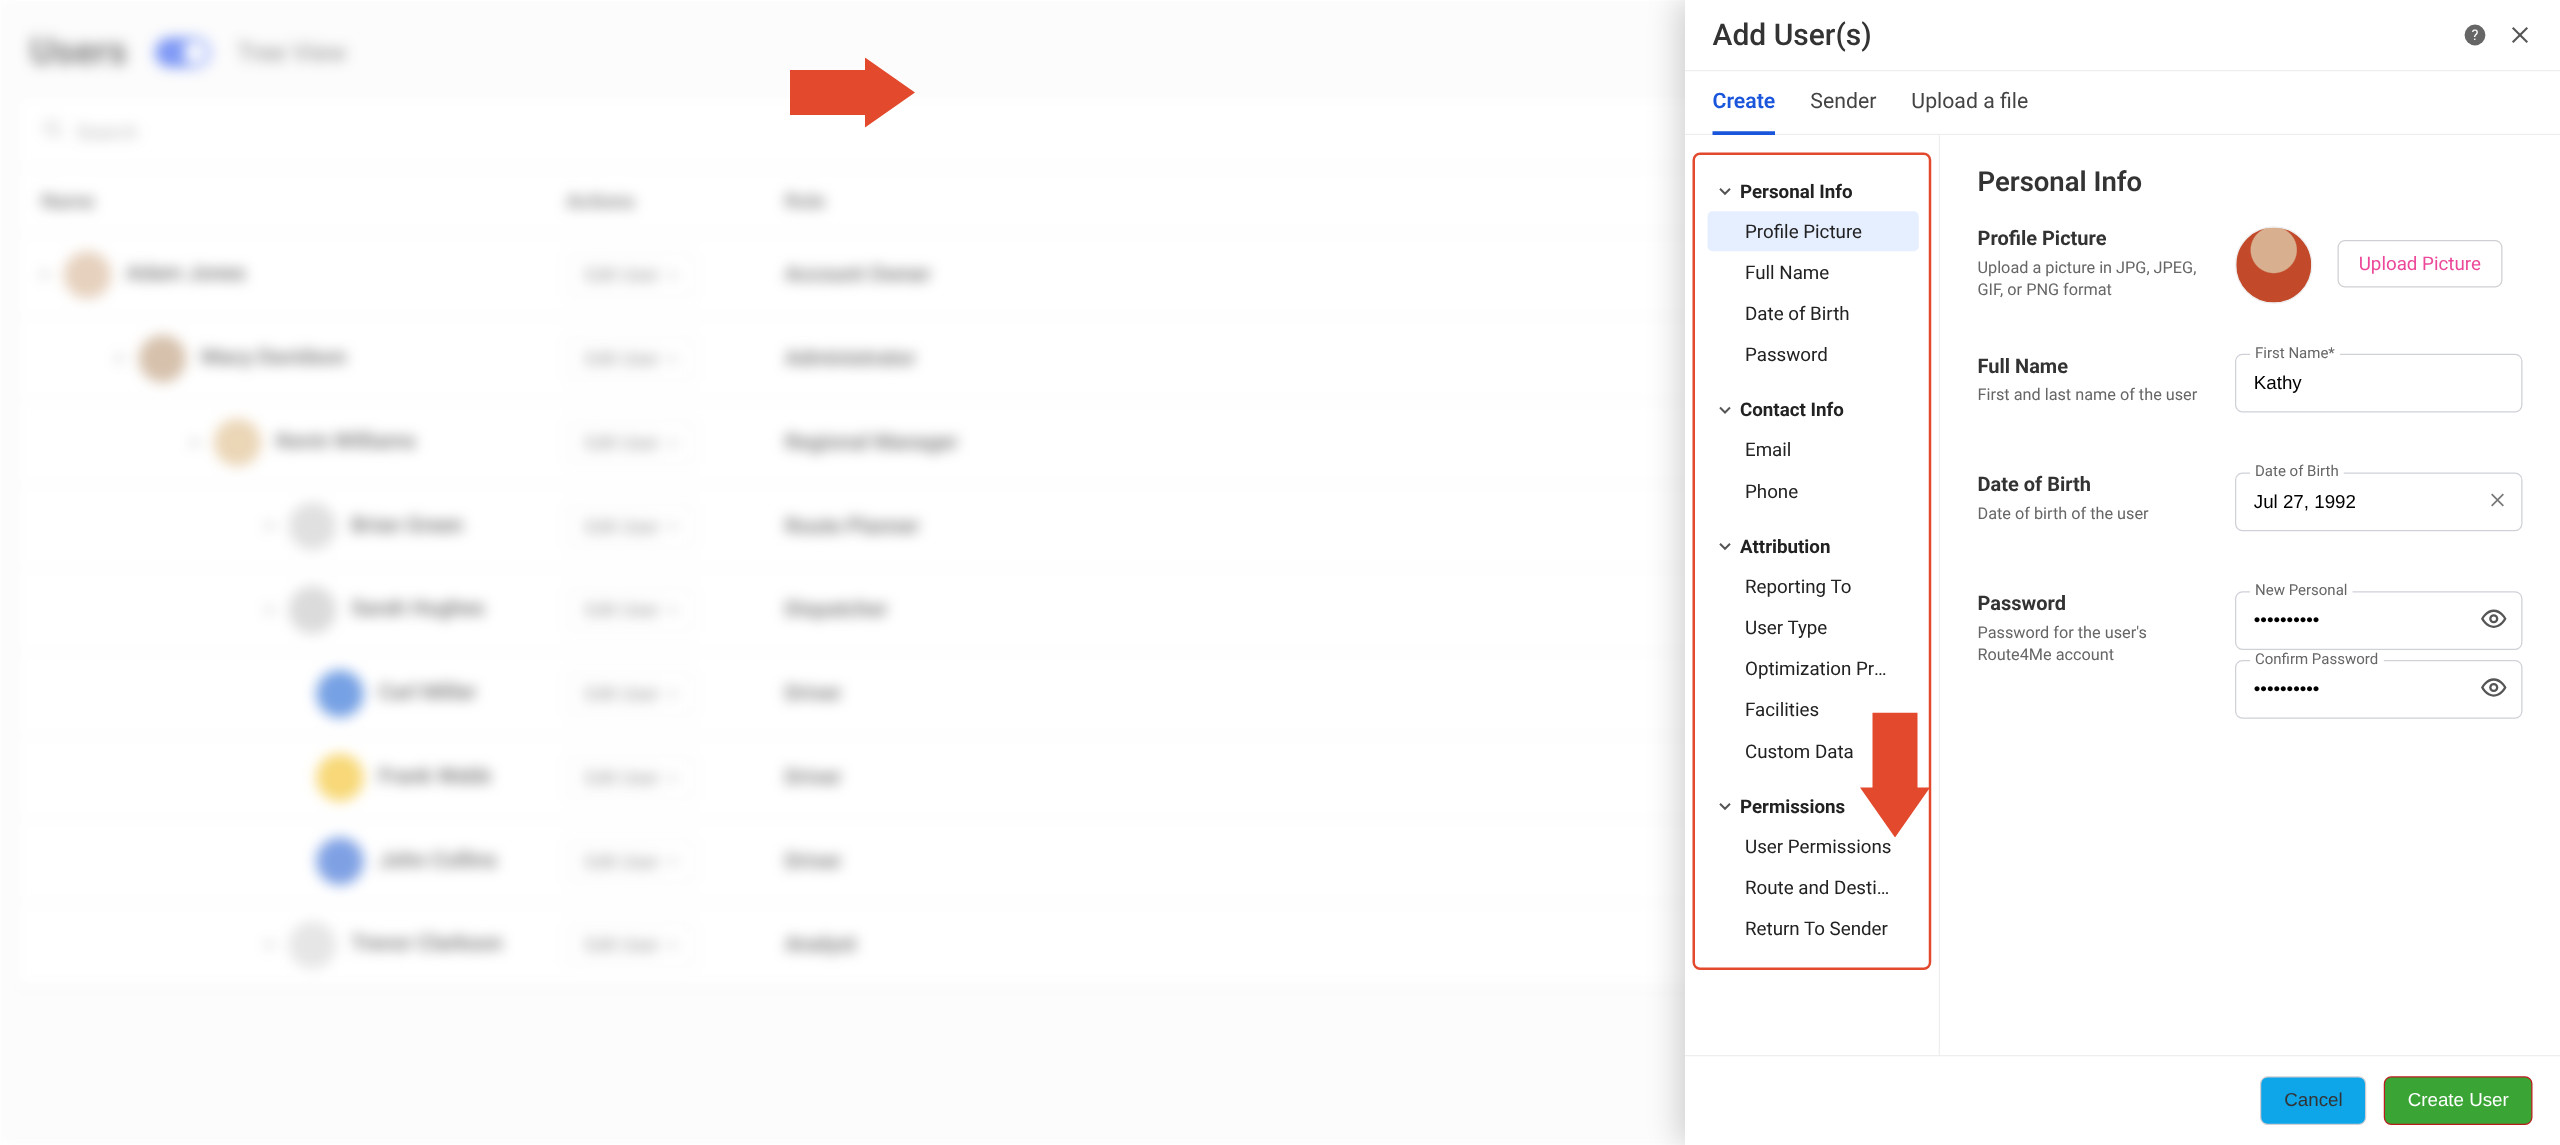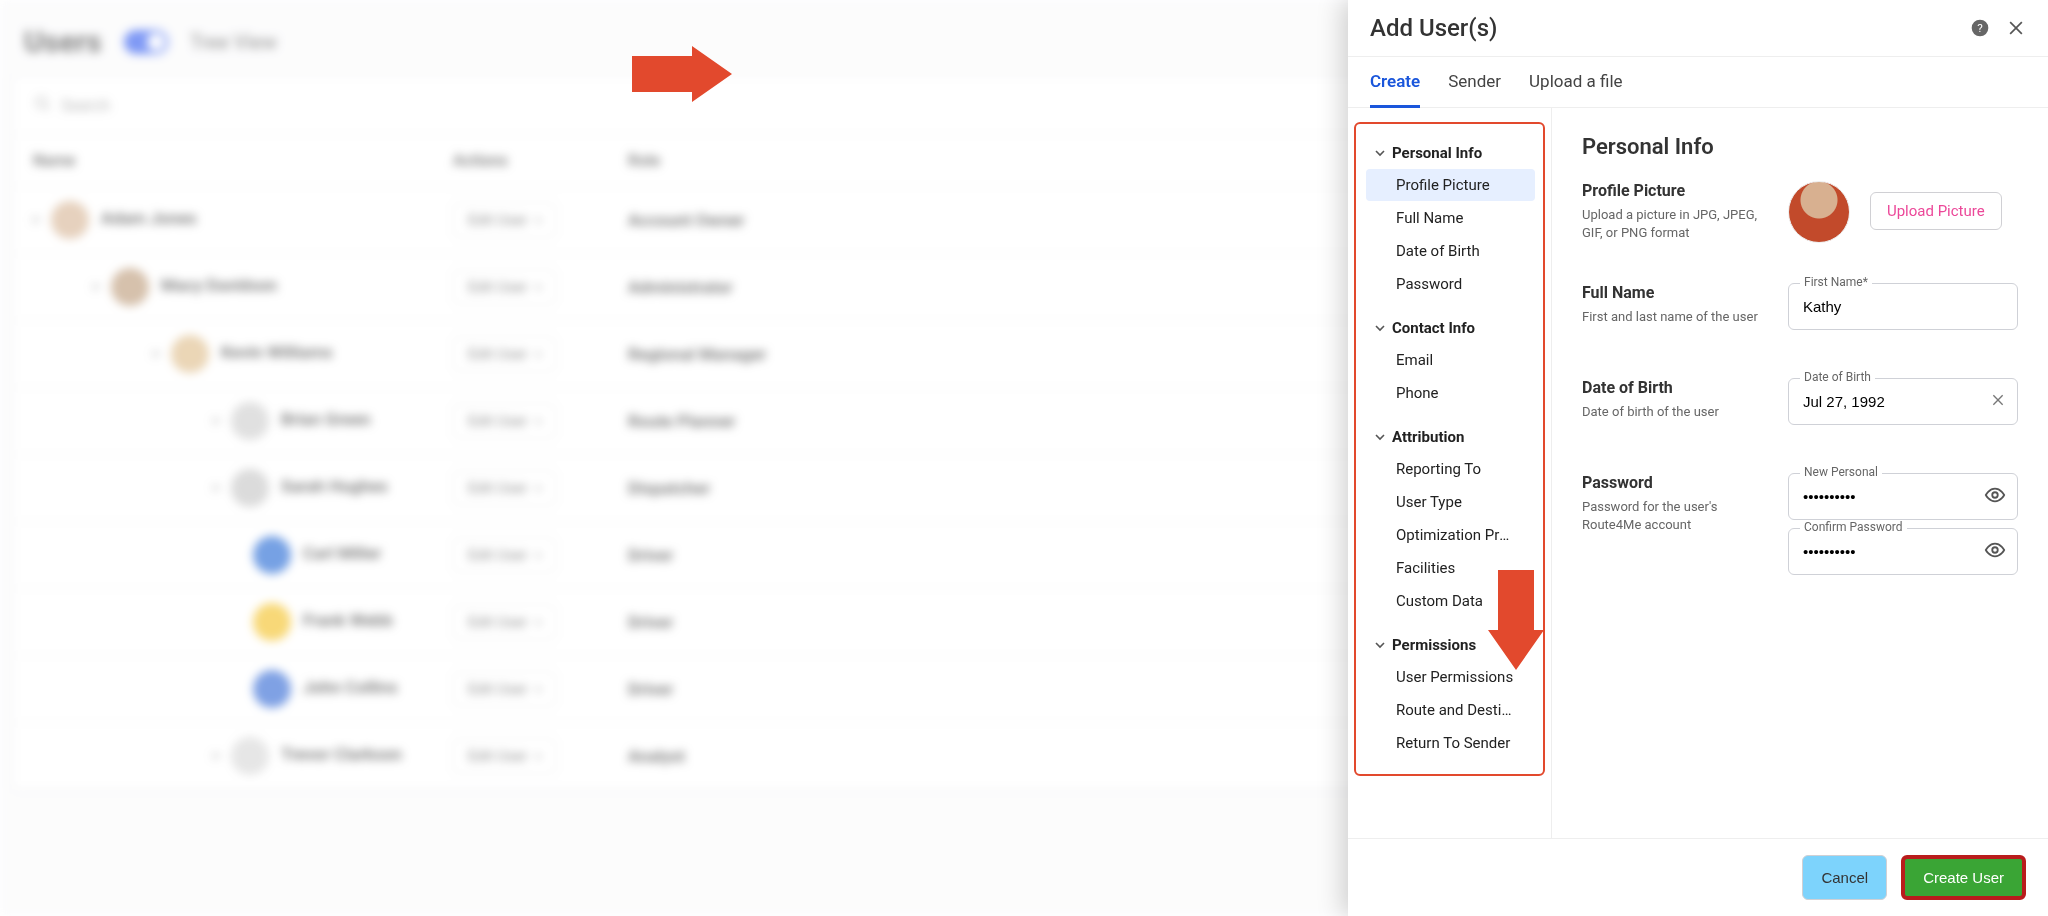--- a/index.html
+++ b/index.html
@@ -62,22 +62,22 @@
   .field{position:relative;margin-bottom:8px}
   .field input{width:100%;padding:14px 14px;font-size:15px;border:1px solid #cfd1d7;border-radius:6px;outline:none;background:#fff}
   .field .float{position:absolute;top:-8px;left:12px;background:#fff;padding:0 4px;font-size:12px;color:#666}
   .field.short{max-width:266px}
   .field .clear{position:absolute;right:12px;top:50%;transform:translateY(-50%);color:#777;cursor:pointer}
   .field .eye{position:absolute;right:12px;top:50%;transform:translateY(-50%);color:#555;cursor:pointer}
   .eye svg{width:22px;height:22px}
   .clear svg{width:16px;height:16px}
 
   .d-foot{display:flex;justify-content:flex-end;gap:14px;padding:16px 22px;border-top:1px solid #eee}
-  .btn-primary{background:#3aa535;border:4px solid #b91c1c;color:#fff;padding:10px 18px;border-radius:6px;font-size:15px;cursor:pointer}
-  .btn-secondary{background:#7dd3fc;border:1px solid #d0d0d4;color:#333;padding:10px 18px;border-radius:6px;font-size:15px;cursor:pointer}
+  .btn-primary{background:#3aa535;border:1px solid #b91c1c;color:#fff;padding:10px 18px;border-radius:6px;font-size:15px;cursor:pointer}
+  .btn-secondary{background:#0ea5e9;border:1px solid #d0d0d4;color:#333;padding:10px 18px;border-radius:6px;font-size:15px;cursor:pointer}
 
   
   .arrow{position:absolute;pointer-events:none}
   .arrow.a-top{left:632px;top:46px;width:100px;height:56px}
   .arrow.a-bot{left:1488px;top:570px;width:56px;height:100px}
   .arrow svg{width:100%;height:100%}
 </style>
 </head>
 <body>
 

